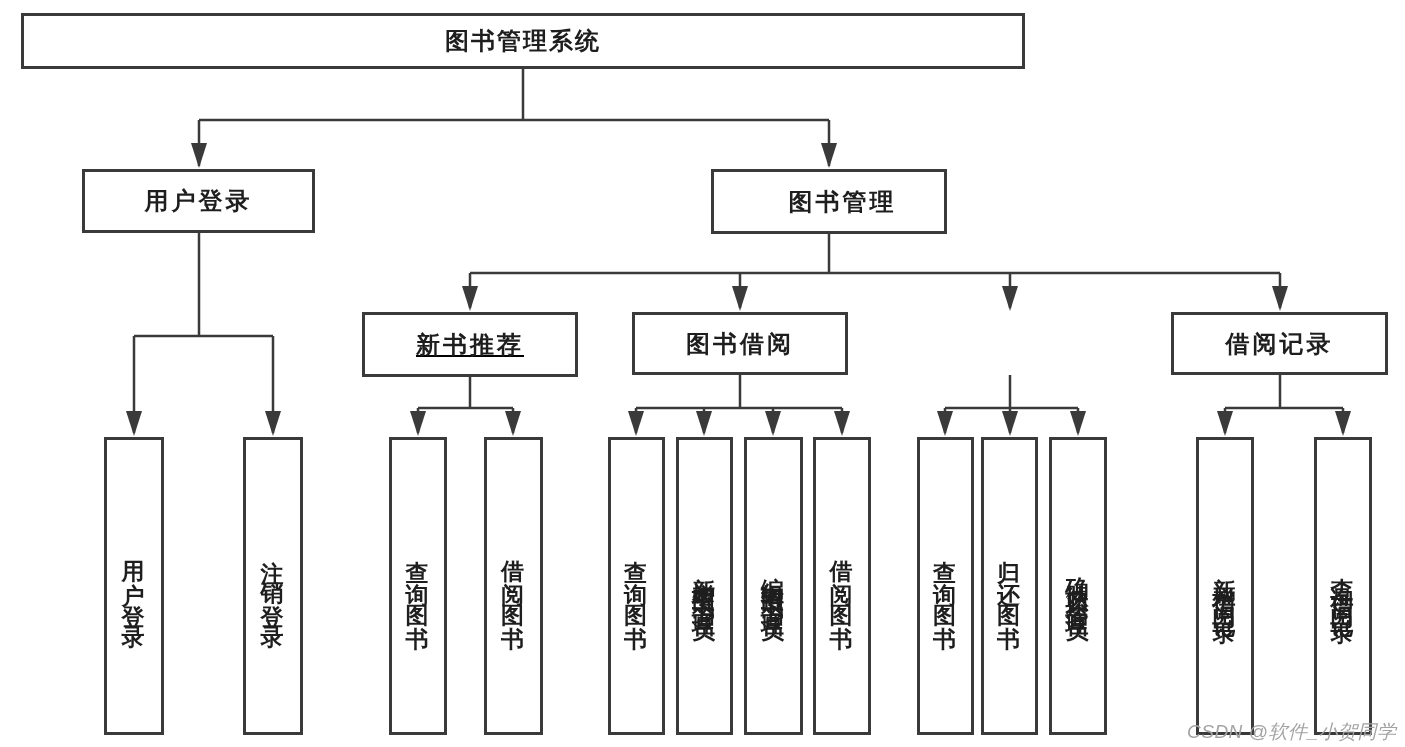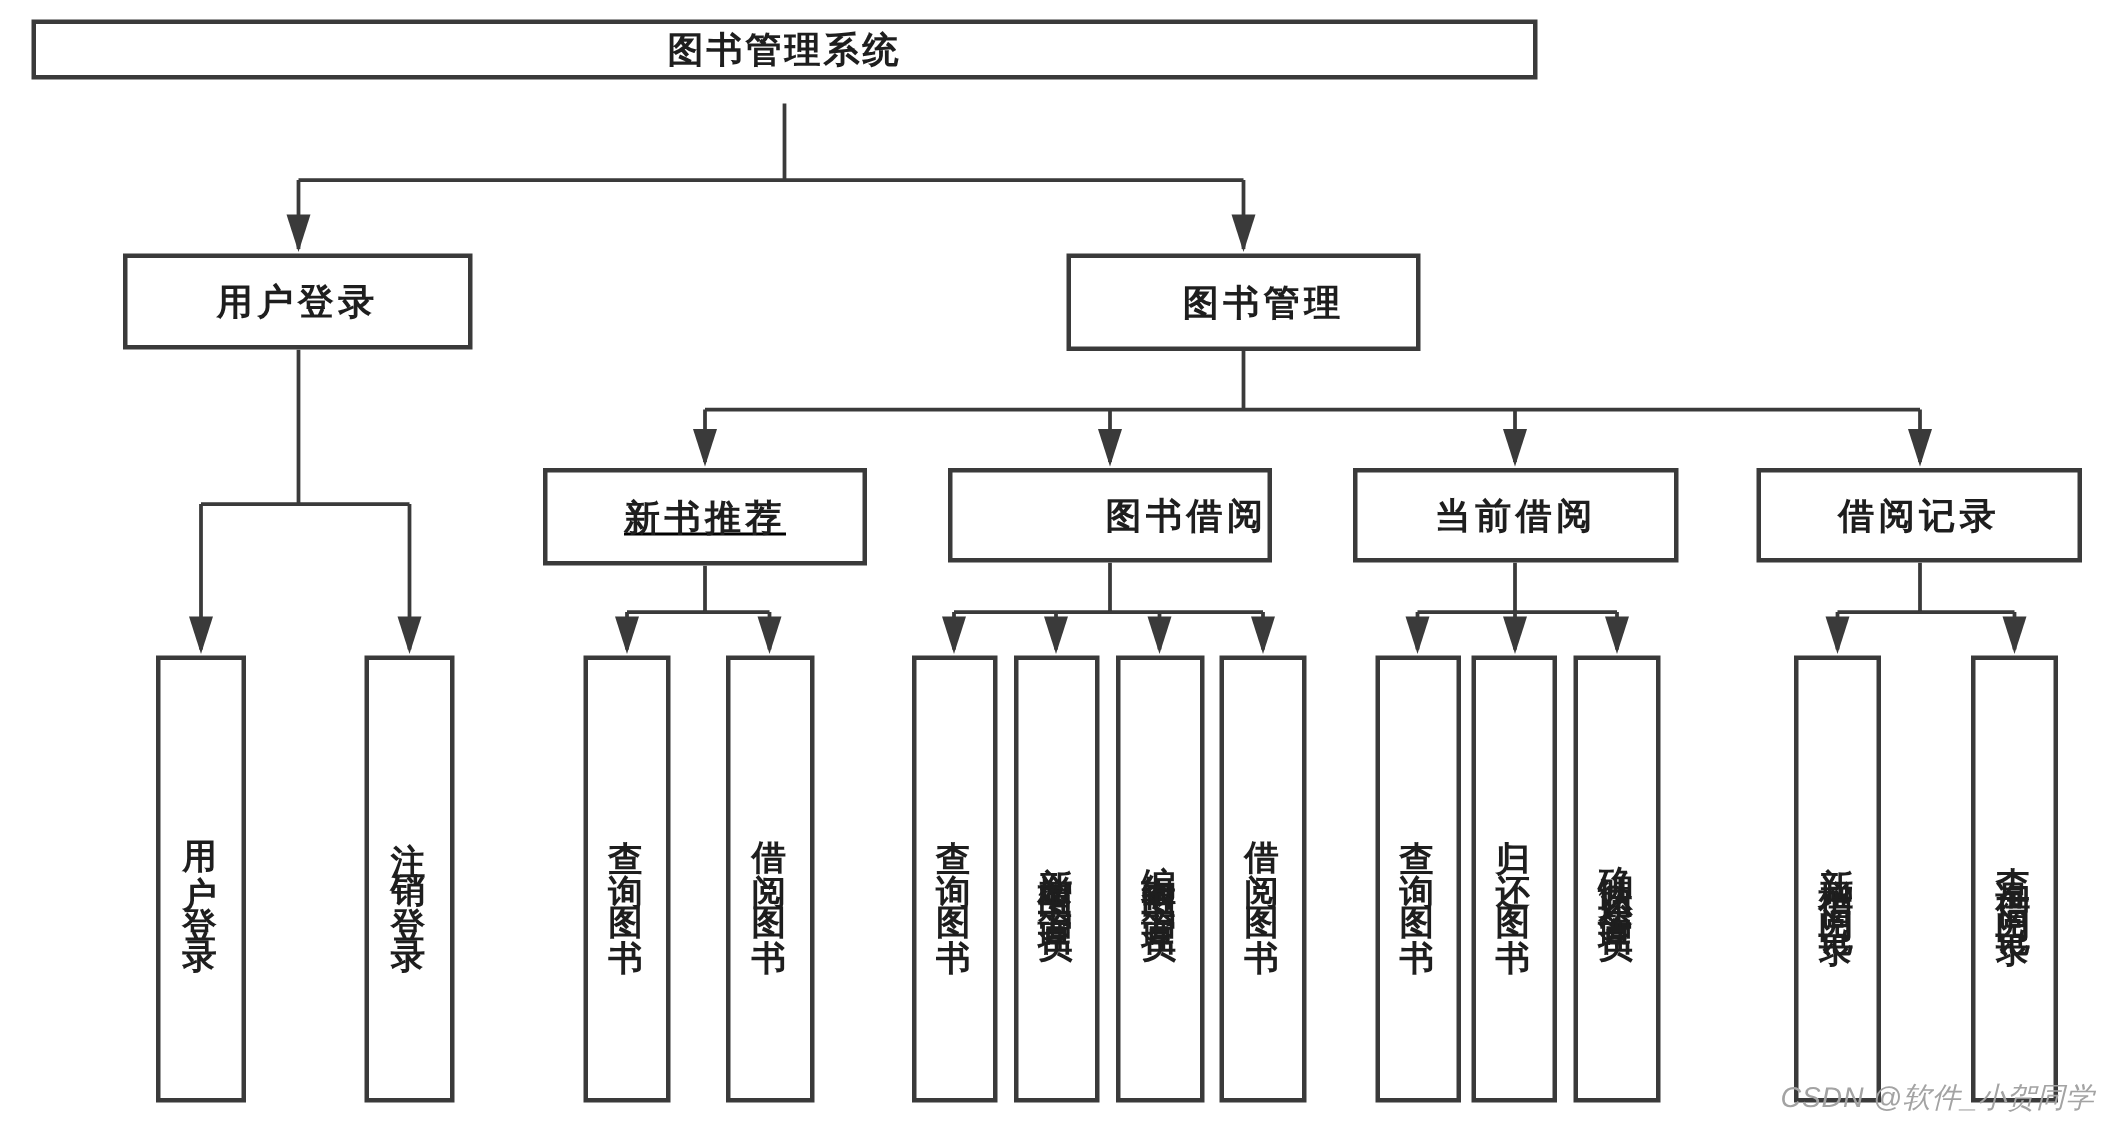--- a/index.html
+++ b/index.html
@@ -77,39 +77,36 @@
       <polygon points="773,436 765,411 781,411"></polygon>
       <polygon points="842,436 834,411 850,411"></polygon>
       <polygon points="945,436 937,411 953,411"></polygon>
       <polygon points="1010,436 1002,411 1018,411"></polygon>
       <polygon points="1078,436 1070,411 1086,411"></polygon>
       <polygon points="1225,436 1217,411 1233,411"></polygon>
       <polygon points="1343,436 1335,411 1351,411"></polygon>
     </g>
   </svg>
 
-  <div class="box root" style="left:21px;top:13px;width:1004px;height:40px;">
+  <div class="box root" style="left:21px;top:13px;width:1004px;height:56px;">
     <span class="label">图书管理系统</span>
   </div>
 
   <div class="box hbox" style="left:82px;top:169px;width:233px;height:64px;">
     <span class="label">用户登录</span>
   </div>
   <div class="box hbox" style="left:711px;top:169px;width:236px;height:65px;padding-left:27px;">
     <span class="label">图书管理</span>
   </div>
 
   <div class="box hbox" style="left:362px;top:312px;width:216px;height:65px;text-decoration:underline;">
     <span class="label">新书推荐</span>
   </div>
-  <div class="box hbox" style="left:632px;top:312px;width:216px;height:63px;justify-content:flex-end;">
+  <div class="box hbox" style="left:632px;top:312px;width:216px;height:63px;">
     <span class="label">图书借阅</span>
-  </div>
-  <div class="box hbox" style="left:902px;top:312px;width:217px;height:63px;">
-    <span class="label">当前借阅</span>
   </div>
   <div class="box hbox" style="left:1171px;top:312px;width:217px;height:63px;">
     <span class="label">借阅记录</span>
   </div>
 
   <div class="box leaf" style="left:104px;top:437px;width:60px;height:298px;">
     <span class="label" style="letter-spacing: 22px;">用户登录</span>
   </div>
   <div class="box leaf" style="left:243px;top:437px;width:60px;height:298px;">
     <span class="label" style="letter-spacing: 22px;">注销登录</span>

